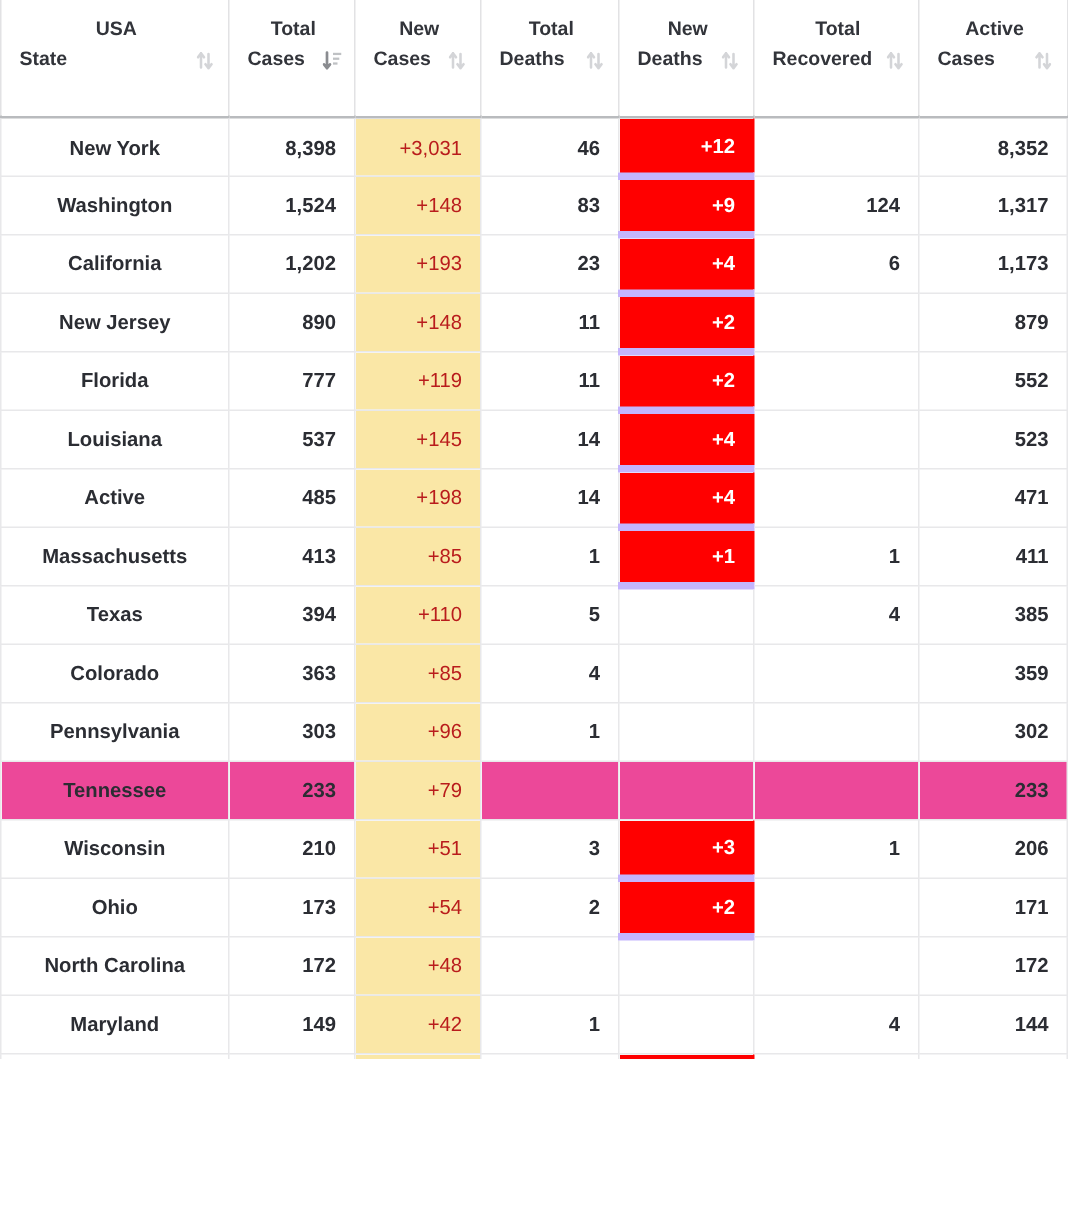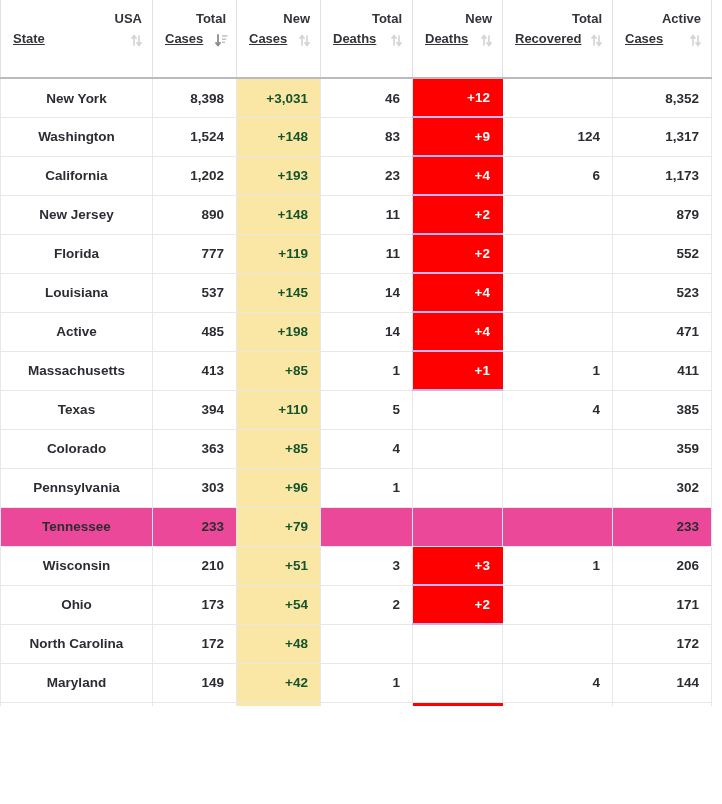--- a/index.html
+++ b/index.html
@@ -37,21 +37,21 @@
   col.c-tcases    { width: 84px; }
   col.c-ncases    { width: 84px; }
   col.c-tdeaths   { width: 92px; }
   col.c-ndeaths   { width: 90px; }
   col.c-trec      { width: 110px; }
   col.c-acases    { width: 99px; }
 
   
   thead th {
     vertical-align: top;
-    text-align: right;
+    text-align: center;
     font-weight: bold;
     font-size: 13px;
     color: #32343a;
     padding: 9px 10px 28px 12px;
     height: 54px;
     border-right: 1px solid #e2e2e4;
     border-bottom: 2px solid #b9bbbe;
     background: #ffffff;
     line-height: 1.55;
     position: relative;
@@ -61,21 +61,20 @@
   thead th:last-child { border-right: 1px solid #e2e2e4; }
   thead th:first-child { border-left: 1px solid #e2e2e4; }
 
   .th-inner { display: block; }
   .th-l1 { display: block; }
   .th-l2 {
     display: flex;
     align-items: center;
     justify-content: space-between;
     gap: 8px;
-    text-decoration: underline;
   }
   .th-l2 .lbl { display: inline-block; }
 
   
   .sort-icon {
     display: inline-block;
     width: 11px;
     height: 13px;
     flex: 0 0 auto;
     position: relative;
@@ -101,31 +100,31 @@
   tbody tr td.state-cell {
     text-align: center;
     font-weight: bold;
     color: #2b2d33;
   }
 
   tbody tr.row-highlight td { background: #ec4899; }
 
   td.cell-newcases {
     background: #fae7a6;
-    font-weight: bold;
-    color: #14532d;
+    font-weight: normal;
+    color: #b91c1c;
   }
   tbody tr.row-highlight td.cell-newcases { background: #fae7a6; }
 
   td.cell-newdeaths.has-value {
     background: #ff0000;
     color: #ffffff;
     font-weight: bold;
     border-right-color: #ff0000;
-    border-bottom: 2px solid #c4b5fd;
+    border-bottom: 5px solid #c4b5fd;
   }
 
   td.empty { color: transparent; }
 
   
   tr.sliver td {
     height: 4px;
     padding: 0;
     border-bottom: none;
   }

